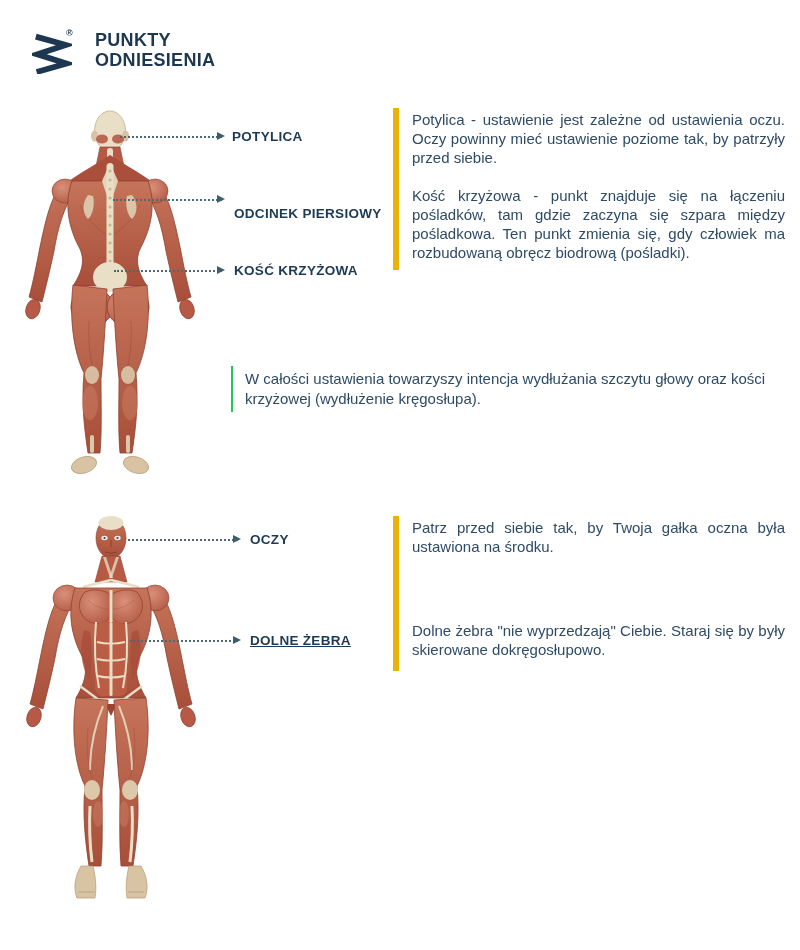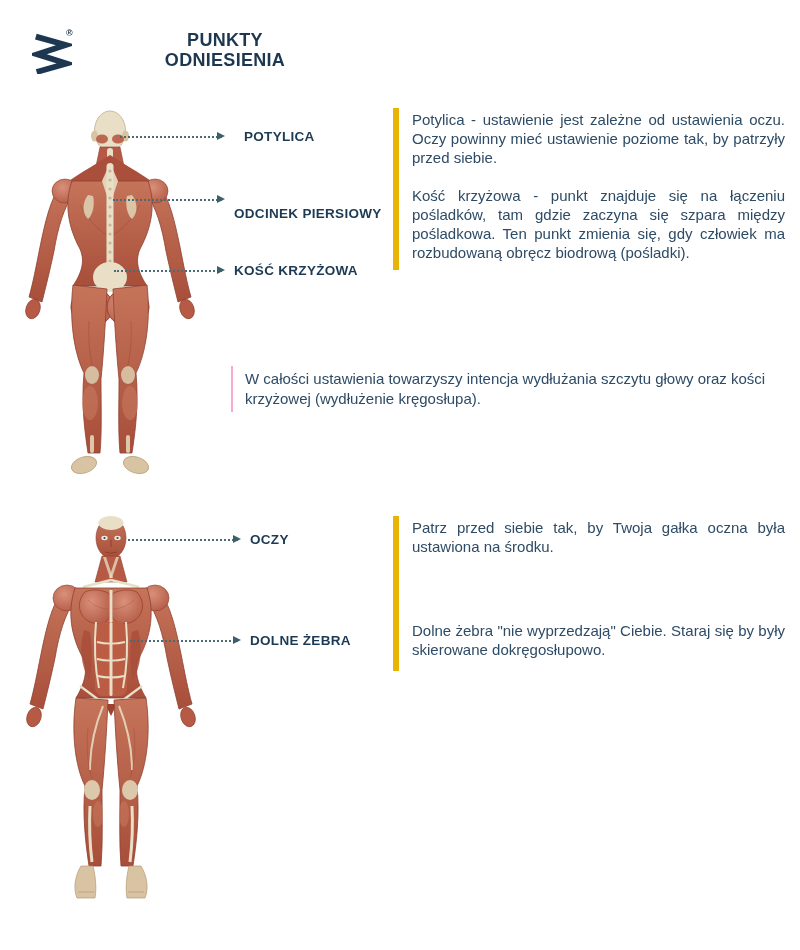--- a/index.html
+++ b/index.html
@@ -10,21 +10,21 @@
     -webkit-font-smoothing:antialiased;
   }
   .abs{position:absolute;}
 
   
   .logo{left:32px;top:30px;width:40px;height:44px;}
   .regmark{left:66px;top:28px;font-size:9px;color:#1d3751;font-weight:700;}
   .page-title{
     left:95px;top:31px;width:260px;
     font-size:18px;font-weight:700;line-height:19.5px;
-    color:#1d3751;letter-spacing:.3px;text-align:center;
+    color:#1d3751;letter-spacing:.3px;
   }
 
   
   .figure-top{left:0px;top:105px;width:220px;height:380px;}
   .figure-bottom{left:0px;top:508px;width:220px;height:400px;}
 
   
   .leader{
     position:absolute;height:0;
     border-top:2px dotted #4c6a74;
@@ -50,21 +50,21 @@
     margin:0;font-size:15px;line-height:19px;color:#2e4b66;
     text-align:justify;
   }
   .col-top{left:393px;top:108px;width:392px;padding:2px 0 8px 13px;}
   .col-top p + p{margin-top:19px;}
   .col-bottom{left:393px;top:516px;width:392px;padding:2px 0 12px 13px;}
   .col-bottom p + p{margin-top:65px;}
 
   .note-block{
     left:231px;top:366px;width:554px;
-    border-left:2px solid #f9a8d4;
+    border-left:2px solid #22c55e;
     padding:3px 0 4px 12px;box-sizing:border-box;
   }
   .note-block p{margin:0;font-size:15px;line-height:19.5px;color:#2e4b66;text-align:left;}
 </style>
 </head>
 <body>
 
 <svg class="abs logo" viewBox="0 0 52 56" aria-hidden="true">
   <polyline points="5,8 44,19 7,31 45,43 6,54" fill="none" stroke="#1d3751" stroke-width="7.5" stroke-linejoin="miter" stroke-linecap="butt"></polyline>
 </svg>
@@ -145,21 +145,21 @@
   <ellipse cx="90" cy="298" rx="8" ry="17" fill="#c97c60" opacity="0.55"></ellipse>
   <ellipse cx="130" cy="298" rx="8" ry="17" fill="#c97c60" opacity="0.55"></ellipse>
   <rect x="90" y="330" width="4" height="18" rx="2" fill="#e0d5b6" opacity="0.9"></rect>
   <rect x="126" y="330" width="4" height="18" rx="2" fill="#e0d5b6" opacity="0.9"></rect>
 
   <ellipse cx="84" cy="360" rx="13" ry="8" transform="rotate(-18 84 360)" fill="#d8c3a2" stroke="#b79a74" stroke-width="0.7"></ellipse>
   <ellipse cx="136" cy="360" rx="13" ry="8" transform="rotate(18 136 360)" fill="#d8c3a2" stroke="#b79a74" stroke-width="0.7"></ellipse>
 </svg>
 
 <div class="leader" style="left:120px;top:136px;width:102px;"></div>
-<div class="point-label" style="left:244px;top:129px;">POTYLICA</div>
+<div class="point-label" style="left:232px;top:129px;">POTYLICA</div>
 
 <div class="leader" style="left:113px;top:199px;width:109px;"></div>
 <div class="point-label" style="left:234px;top:192px;margin-top:14px;">ODCINEK PIERSIOWY</div>
 
 <div class="leader" style="left:114px;top:270px;width:108px;"></div>
 <div class="point-label" style="left:234px;top:263px;text-align:right;">KOŚĆ KRZYŻOWA</div>
 
 <div class="text-col col-top">
   <p>Potylica - ustawienie jest zależne od ustawienia oczu. Oczy powinny mieć ustawienie poziome tak, by patrzyły przed siebie.</p>
   <p>Kość krzyżowa - punkt znajduje się na łączeniu pośladków, tam gdzie zaczyna się szpara między pośladkowa. Ten punkt zmienia się, gdy człowiek ma rozbudowaną obręcz biodrową (pośladki).</p>
@@ -241,18 +241,18 @@
 
   <path d="M81,358 C75,368 73,380 77,390 L95,390 C97,379 95,366 93,358 Z" fill="#d8c3a2" stroke="#b79a74" stroke-width="0.7"></path>
   <path d="M141,358 C147,368 149,380 145,390 L127,390 C125,379 127,366 129,358 Z" fill="#d8c3a2" stroke="#b79a74" stroke-width="0.7"></path>
   <path d="M78,384 L94,384 M128,384 L144,384" stroke="#b79a74" stroke-width="0.7" fill="none"></path>
 </svg>
 
 <div class="leader" style="left:128px;top:539px;width:110px;"></div>
 <div class="point-label" style="left:250px;top:532px;">OCZY</div>
 
 <div class="leader" style="left:130px;top:640px;width:108px;"></div>
-<div class="point-label" style="left:250px;top:633px;">DOLNE ŻEBRA</div>
+<div class="point-label" style="left:250px;top:633px;text-decoration:underline;">DOLNE ŻEBRA</div>
 
 <div class="text-col col-bottom">
   <p>Patrz przed siebie tak, by Twoja gałka oczna była ustawiona na środku.</p>
   <p>Dolne żebra "nie wyprzedzają" Ciebie. Staraj się by były skierowane dokręgosłupowo.</p>
 </div>
 
 </body></html>

